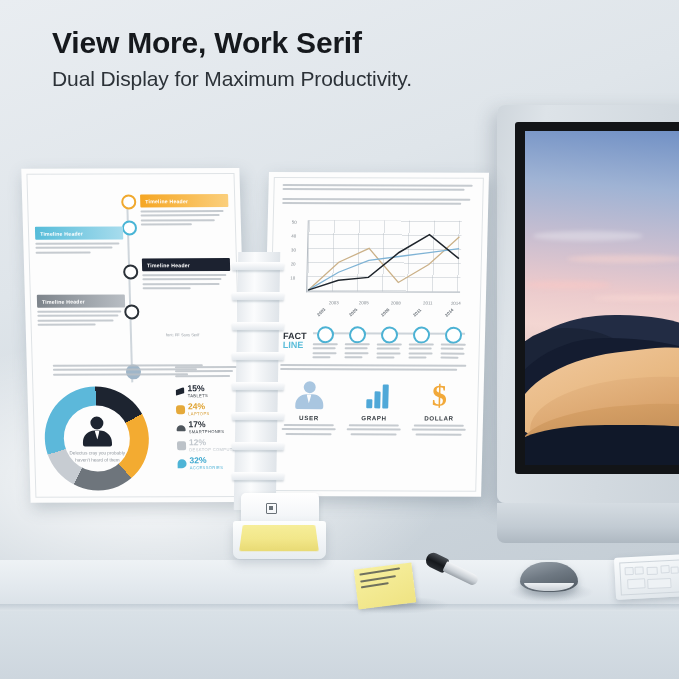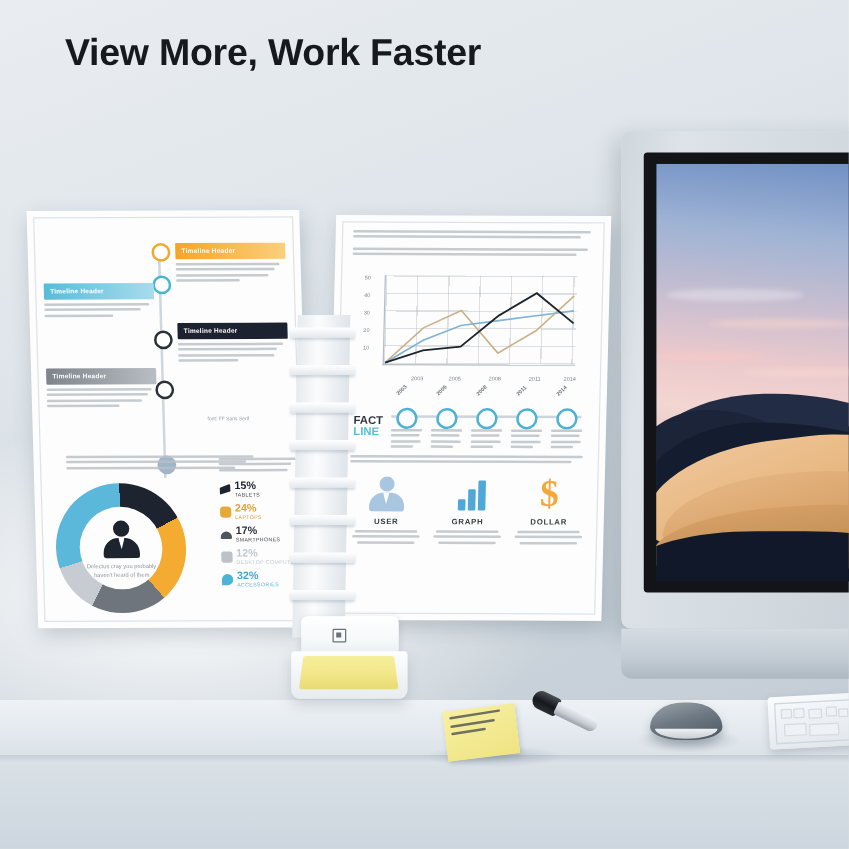--- a/index.html
+++ b/index.html
@@ -355,21 +355,22 @@
 
 <div id="scene">
 
   <div class="wall"></div>
   <div class="wall-glow"></div>
   <div class="desk"></div>
   <div class="desk-edge"></div>
   <div class="desk-front"></div>
 
   <div class="headline">
-    <h1>View More, Work Faster</h1>
+    <h1>View More, Work Serif</h1>
+    <h2>Dual Display for Maximum Productivity.</h2>
   </div>
 
   <div class="monitor">
     <div class="mon-body"></div>
     <div class="mon-bezel">
       <div class="mon-screen">
         <div class="sky"></div>
         <div class="cloud c1"></div>
         <div class="cloud c2"></div>
         <div class="cloud c3"></div>

